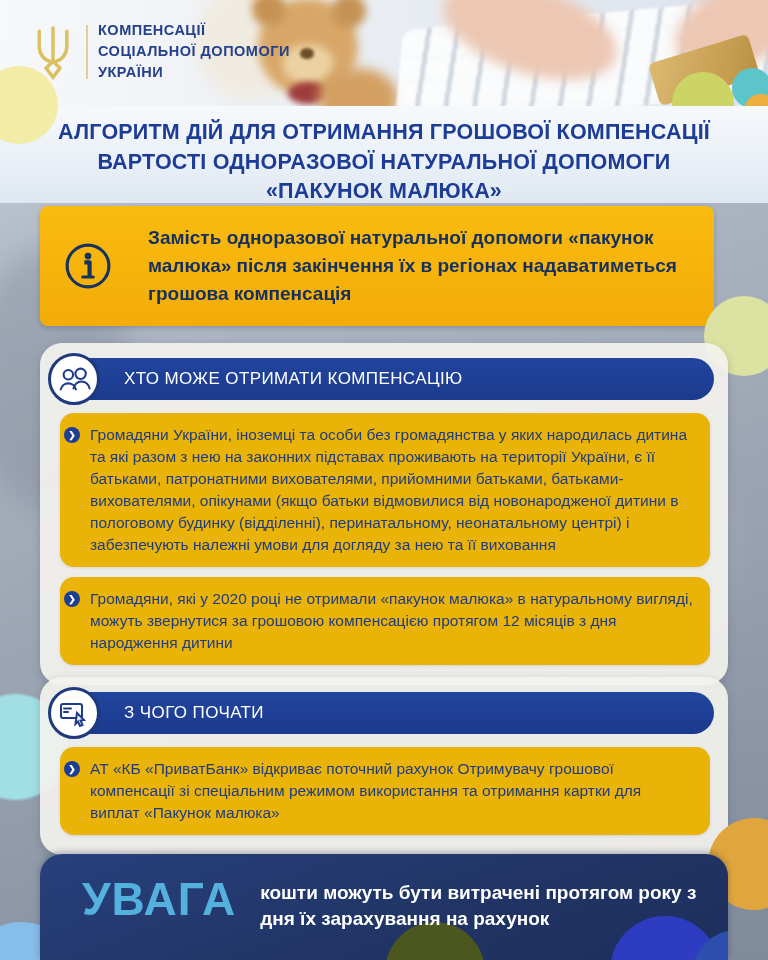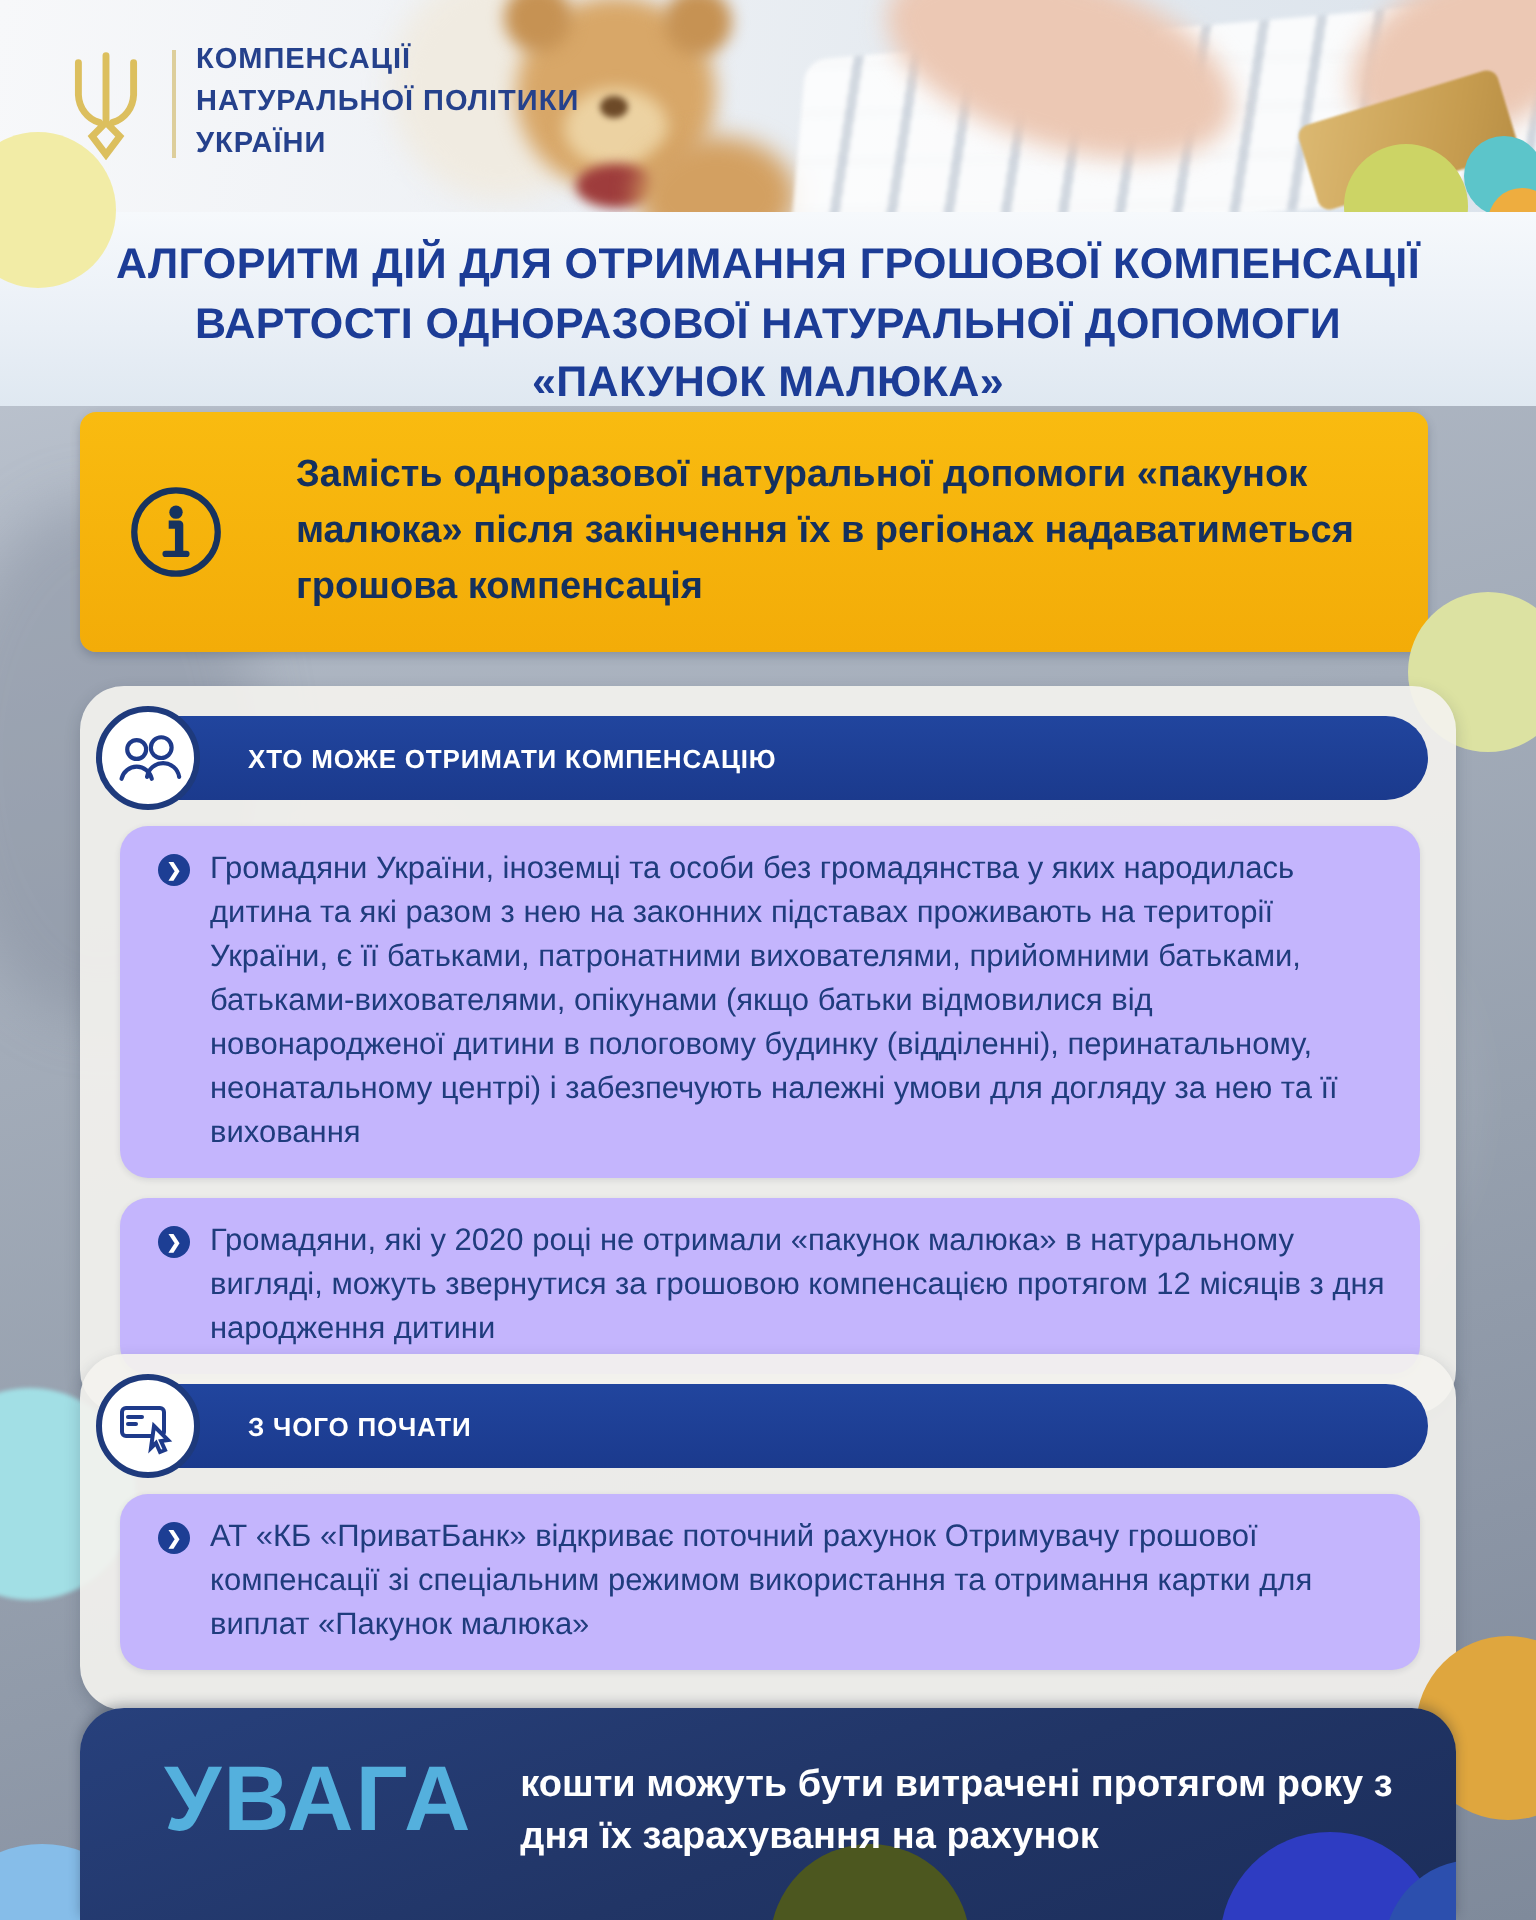--- a/index.html
+++ b/index.html
@@ -41,26 +41,26 @@
 
   
   .card{position:absolute;left:40px;width:688px;border-radius:22px;
     background:rgba(243,242,238,.92);box-shadow:0 3px 8px rgba(40,50,70,.22);
     padding:8px 0 10px;box-sizing:border-box;}
   .card-1{top:343px;}
   .card-2{top:677px;}
   .hdr{position:relative;height:52px;margin:2px 14px 6px 4px;}
   .hdr-bar{position:absolute;left:20px;right:0;top:5px;height:42px;border-radius:21px;
     background:linear-gradient(180deg,#21459e,#1b3a8d);display:flex;align-items:center;
-    padding-left:60px;color:#ffffff;font-size:13px;font-weight:700;letter-spacing:.4px;}
+    padding-left:60px;color:#ffffff;font-size:17px;font-weight:400;letter-spacing:.4px;}
   .hdr-icon{position:absolute;left:4px;top:0;width:52px;height:52px;border-radius:50%;
     background:#ffffff;border:3px solid #1e3a7c;box-sizing:border-box;z-index:2;
     display:flex;align-items:center;justify-content:center;}
-  .bullet-box{margin:8px 18px 10px 20px;background:#c4b5fd;border-radius:14px;
-    padding:11px 16px 11px 19px;display:flex;gap:10px;box-shadow:0 1px 3px rgba(40,50,70,.12);}
+  .bullet-box{margin:8px 18px 10px 20px;background:#eab308;border-radius:14px;
+    padding:11px 16px 11px 4px;display:flex;gap:10px;box-shadow:0 1px 3px rgba(40,50,70,.12);}
   .chev{flex:0 0 auto;width:16px;height:16px;margin-top:3px;border-radius:50%;background:#1d3e94;
     color:#fff;display:flex;align-items:center;justify-content:center;}
   .chev::after{content:"❯";font-size:9px;font-weight:700;line-height:1;}
   .bullet-text{margin:0;font-size:15.5px;font-weight:500;color:#1f3c7d;line-height:1.42;}
 
   
   .attention{position:absolute;left:40px;top:854px;width:688px;height:106px;
     border-radius:22px 22px 0 0;overflow:hidden;z-index:4;
     background:linear-gradient(160deg,#27407c 0%,#213566 55%,#1c2e5b 100%);
     box-shadow:0 -2px 6px rgba(20,30,50,.3);}
@@ -105,21 +105,21 @@
         <g fill="none" stroke="#dcbf5e" stroke-width="3" stroke-linecap="round">
           <path d="M20 3 v28"></path>
           <path d="M8 6 v14 a12 13 0 0 0 9 12"></path>
           <path d="M32 6 v14 a12 13 0 0 1 -9 12"></path>
           <path d="M20 32 l6 6 -6 8 -6 -8 z"></path>
         </g>
       </svg>
       <div class="logo-divider"></div>
       <div class="logo-text">
         <div>КОМПЕНСАЦІЇ</div>
-        <div>НАТУРАЛЬНОЇ ПОЛІТИКИ</div>
+        <div>СОЦІАЛЬНОЇ ДОПОМОГИ</div>
         <div>УКРАЇНИ</div>
       </div>
     </div>
   </header>
 
   <section class="title-band">
     <h1 class="page-title">АЛГОРИТМ ДІЙ ДЛЯ ОТРИМАННЯ ГРОШОВОЇ КОМПЕНСАЦІЇ ВАРТОСТІ ОДНОРАЗОВОЇ НАТУРАЛЬНОЇ ДОПОМОГИ «ПАКУНОК МАЛЮКА»</h1>
   </section>
   <div class="deco" style="left:-20px;top:66px;width:78px;height:78px;background:#f2eca6;z-index:3;"></div>
 

